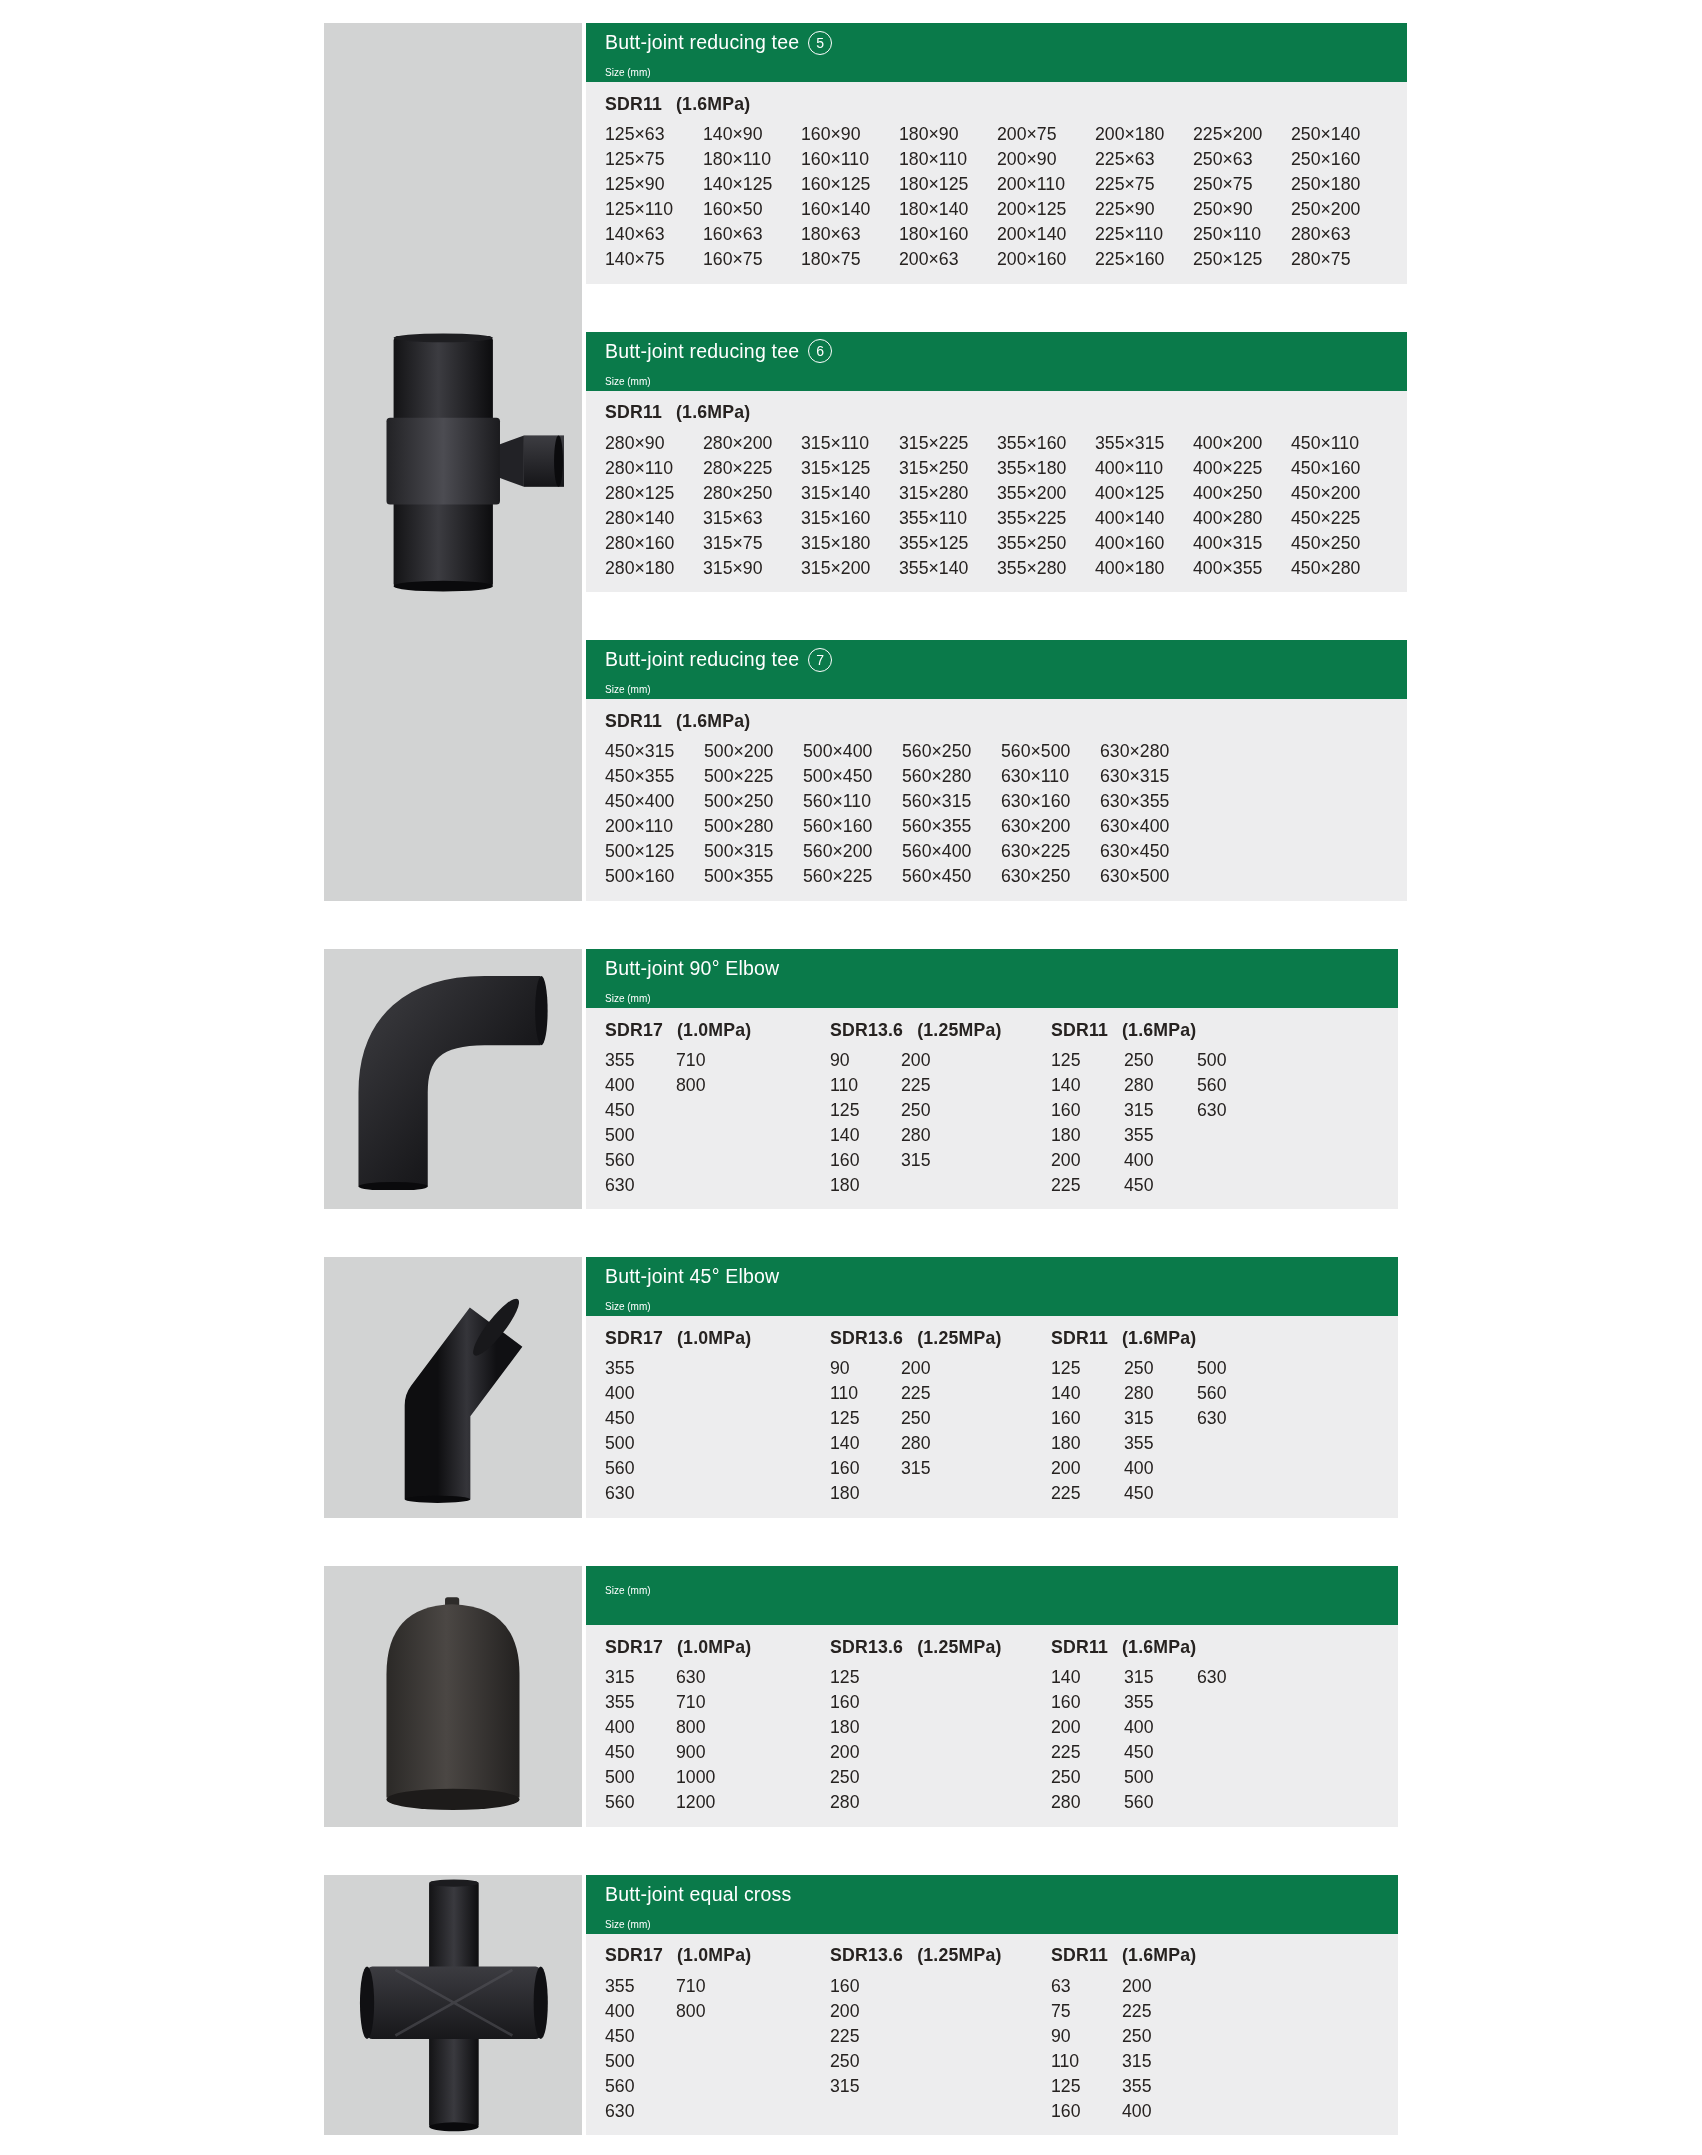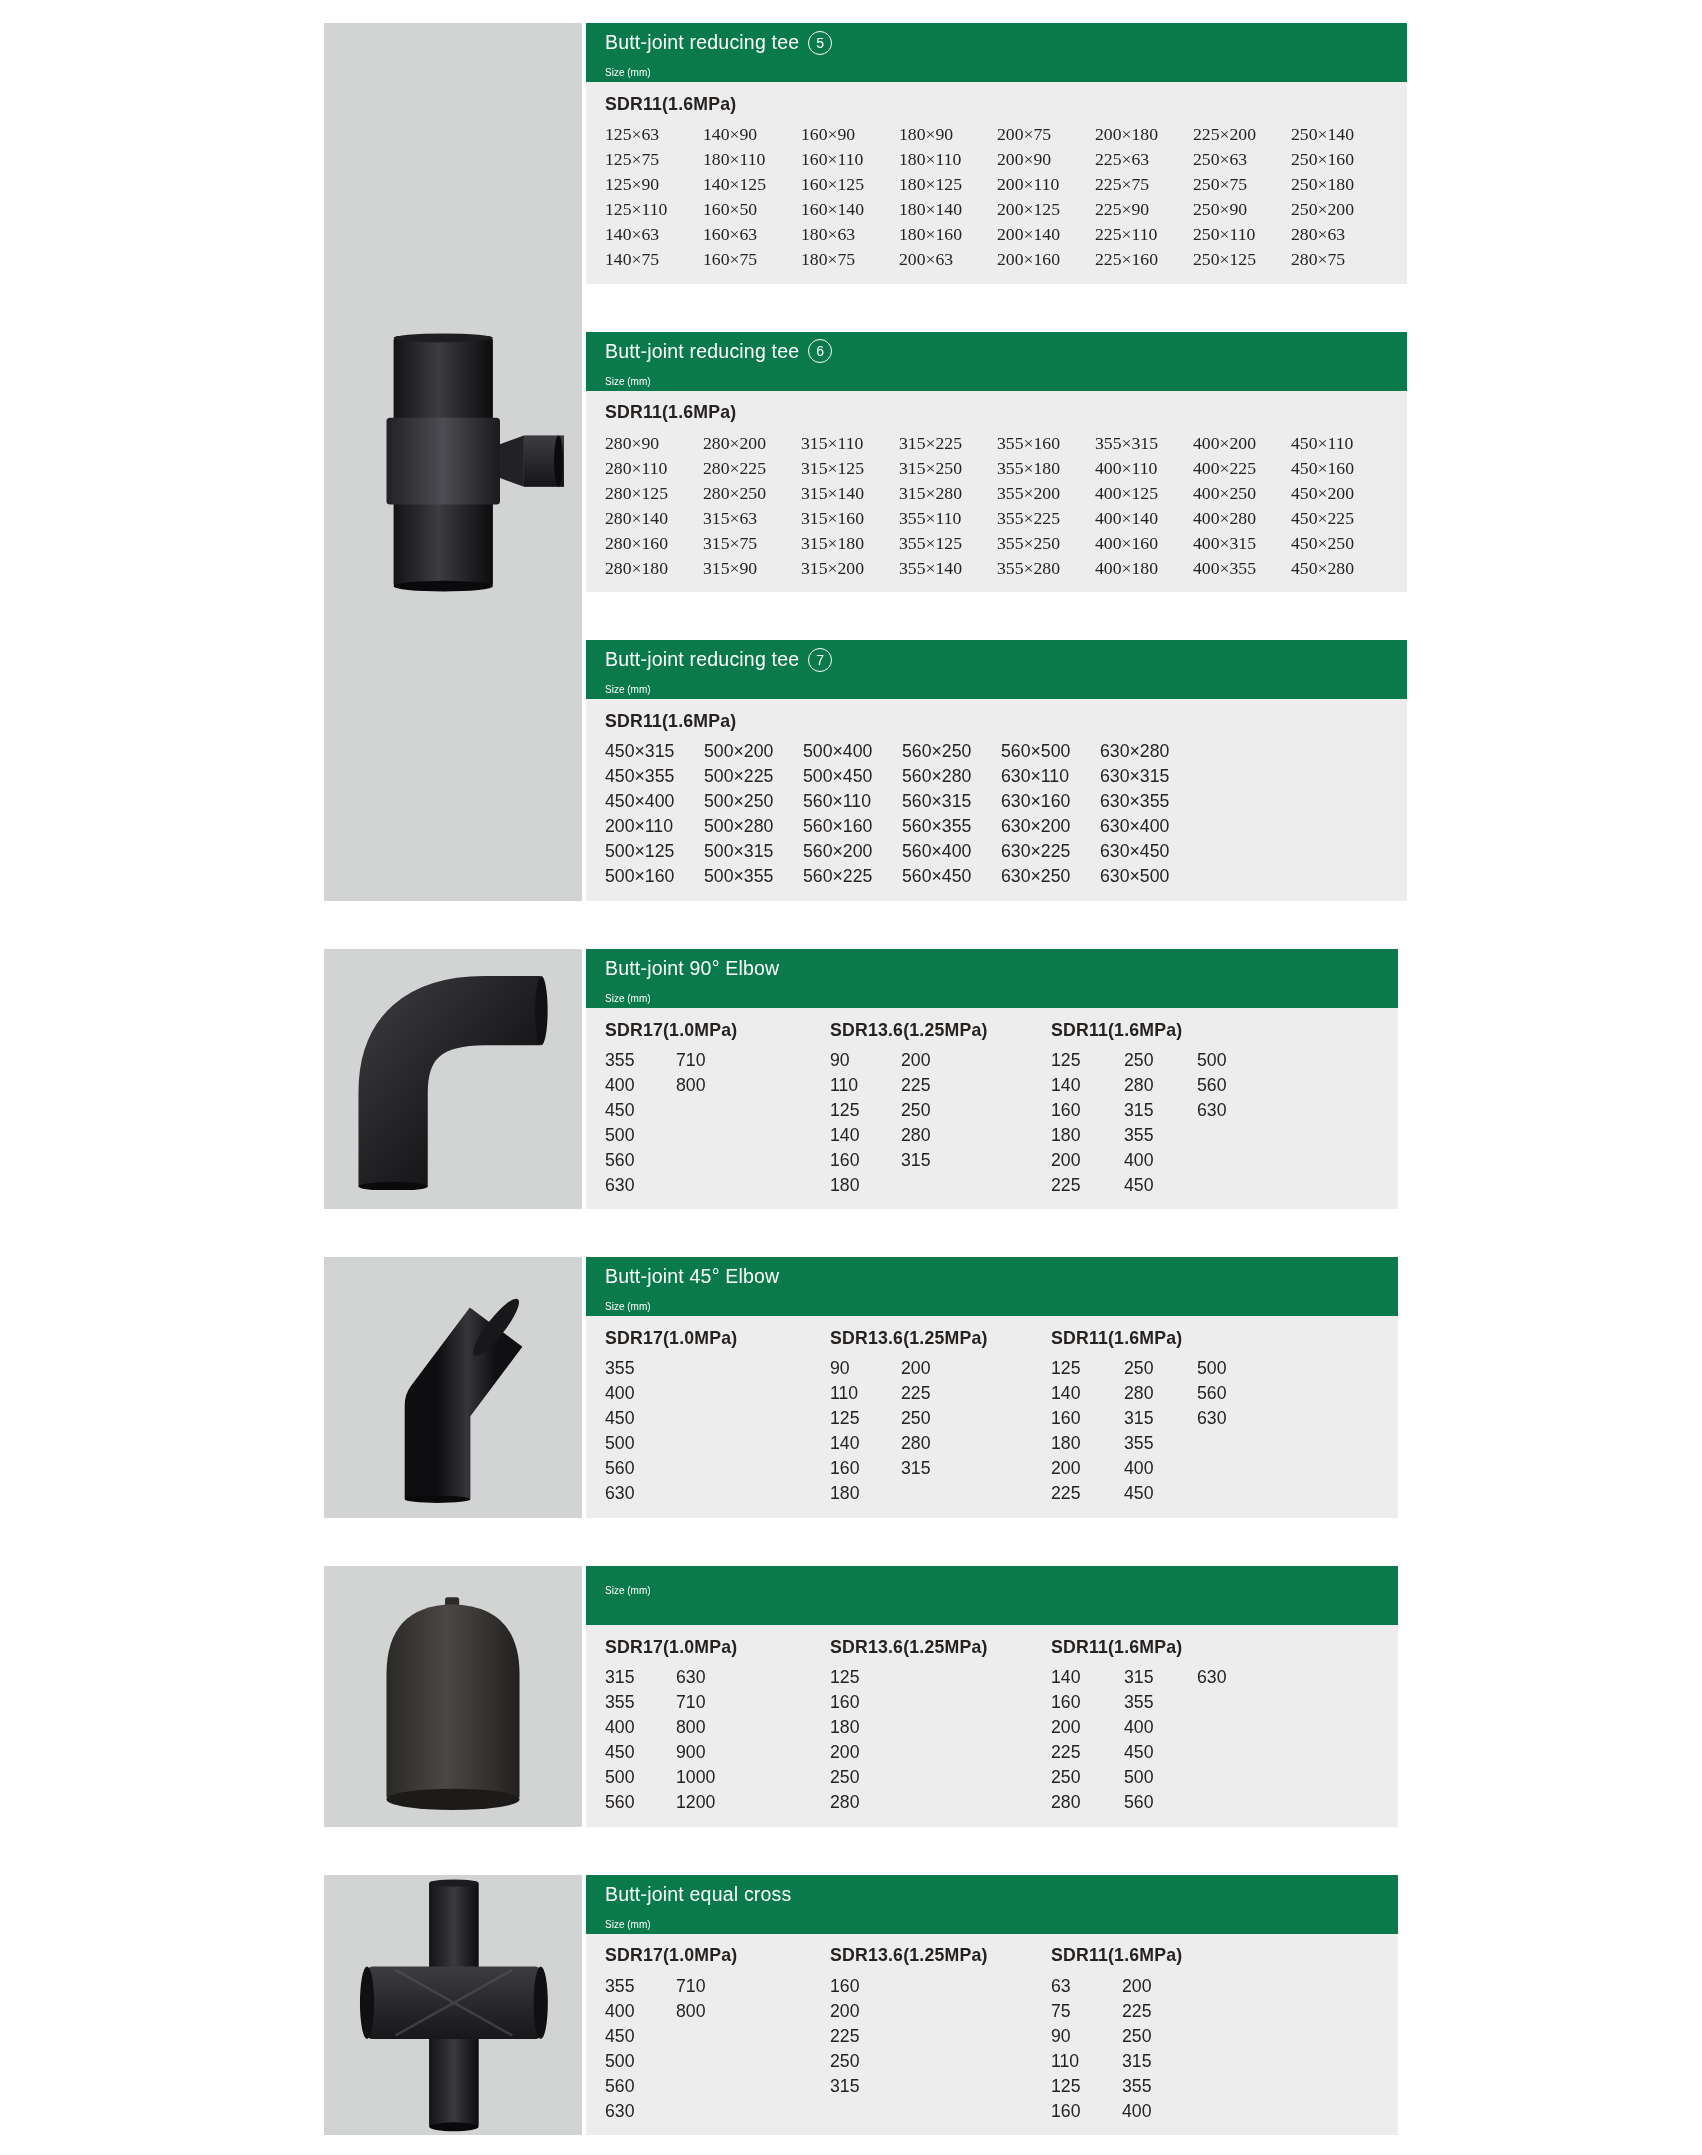--- a/index.html
+++ b/index.html
@@ -13,25 +13,25 @@
                  display:flex; align-items:center; justify-content:center; }
   .stack { flex:1; display:flex; flex-direction:column; gap:48px; }
   .section { display:flex; flex-direction:column; }
   .sec-header { background:#0a7a4a; color:#ffffff; height:59px; padding:7px 17.7px 0 18.6px; }
   .sec-title { font-size:19.5px; line-height:25px; display:flex; align-items:center; font-weight:400; letter-spacing:0.2px; }
   .badge { width:24px; height:24px; border:1.8px solid #ffffff; border-radius:50%;
            display:inline-flex; align-items:center; justify-content:center;
            font-size:14px; line-height:1; margin-left:8.9px; flex:0 0 auto; }
   .sec-sub { font-size:10px; line-height:17px; margin-top:9px; font-weight:400; }
   .sec-body { background:#ededee; padding:9.8px 17.7px 11.5px 18.6px; min-height:199px; flex:1; }
-  .sdr-line { display:flex; font-size:17.7px; font-weight:700; line-height:25px;
+  .sdr-line { display:flex; gap:14px; font-size:17.7px; font-weight:700; line-height:25px;
               margin-bottom:5.3px; letter-spacing:0.2px; white-space:nowrap; }
   .grid { display:grid; grid-auto-rows:25px; }
   .grid .cell { font-size:17.7px; line-height:25px; white-space:nowrap; font-weight:400; }
-  .cols-8 { grid-template-columns:repeat(8,98px);font-family:Liberation Serif, serif; }
+  .cols-8 { grid-template-columns:repeat(8,98px); }
   .cols-6 { grid-template-columns:repeat(6,99px); }
   .cols-1 { grid-template-columns:71px; }
   .cols-2 { grid-template-columns:repeat(2,71px); }
   .cols-3 { grid-template-columns:repeat(3,73px); }
   .multi { display:flex; }
   .g1 { width:225px; flex:0 0 225px; }
   .g2 { width:221px; flex:0 0 221px; }
   .g3 { flex:1; }
   svg { display:block; }
 </style>

